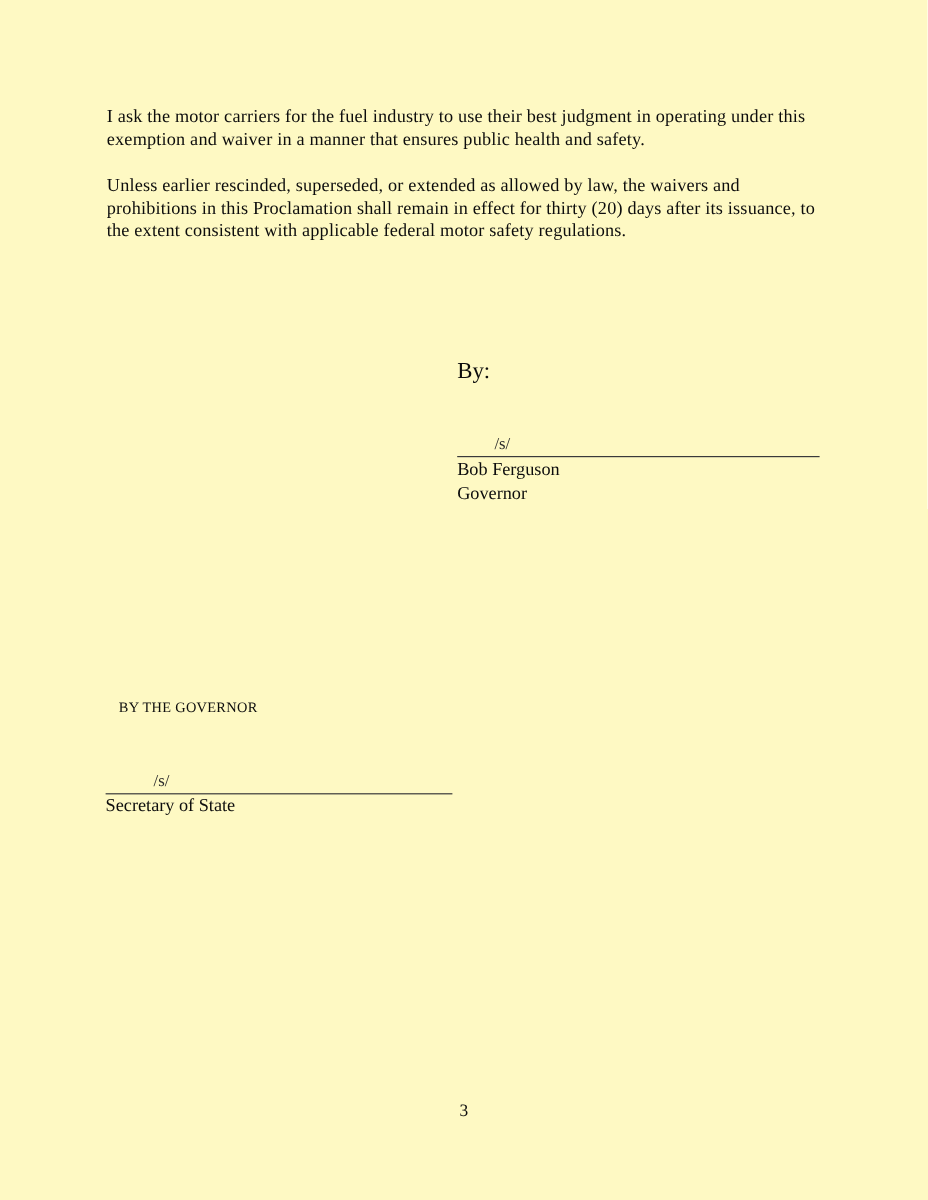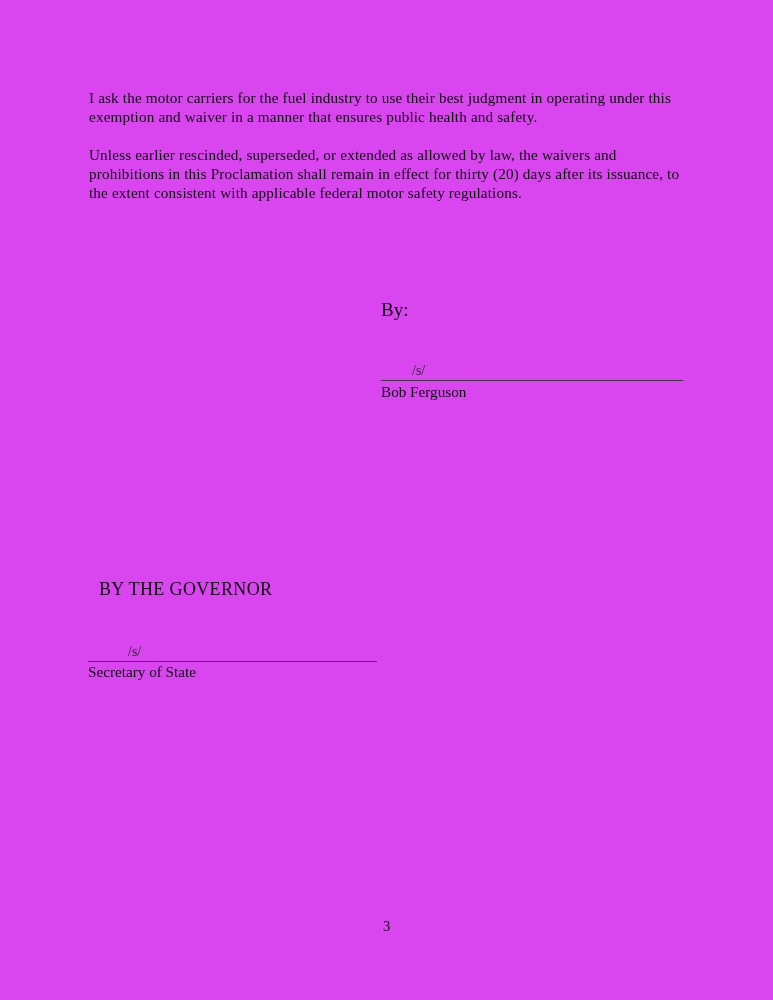--- a/index.html
+++ b/index.html
@@ -9,21 +9,21 @@
     background: #ffffff;
   }
   body {
     font-family: "Liberation Serif", "DejaVu Serif", serif;
     color: #000000;
   }
   .page {
     position: relative;
     width: 773px;
     height: 1000px;
-    background: #d946ef;
+    background: #fef9c3;
     overflow: hidden;
     margin: 0 auto;
   }
 
   
   .body-text {
     position: absolute;
     left: 89px;
     top: 88px;
     width: 596px;
@@ -80,21 +80,21 @@
   }
 
   
   .attest-block {
     position: absolute;
     left: 88px;
     top: 580px;
     width: 300px;
   }
   .attest-heading {
-    font-size: 18px;
+    font-size: 12px;
     line-height: 19.3px;
     color: #0d0d0d;
     margin: 0 0 0 11px;
     letter-spacing: 0.02em;
   }
   .attest-block .sig-slot {
     width: 289px;
     margin-top: 43px;
   }
   .attest-block .sig-mark { left: 40px; }
@@ -120,20 +120,21 @@
     <p class="para">I ask the motor carriers for the fuel industry to use their best judgment in operating under this exemption and waiver in a manner that ensures public health and safety.</p>
     <p class="para">Unless earlier rescinded, superseded, or extended as allowed by law, the waivers and prohibitions in this Proclamation shall remain in effect for thirty (20) days after its issuance, to the extent consistent with applicable federal motor safety regulations.</p>
   </div>
 
   <div class="sig-governor">
     <p class="by-label">By:</p>
     <div class="sig-slot">
       <span class="sig-mark">/s/</span>
     </div>
     <p class="sig-name">Bob Ferguson</p>
+    <p class="sig-title">Governor</p>
   </div>
 
   <div class="attest-block">
     <p class="attest-heading">BY THE GOVERNOR</p>
     <div class="sig-slot">
       <span class="sig-mark">/s/</span>
     </div>
     <p class="sig-title">Secretary of State</p>
   </div>
 

